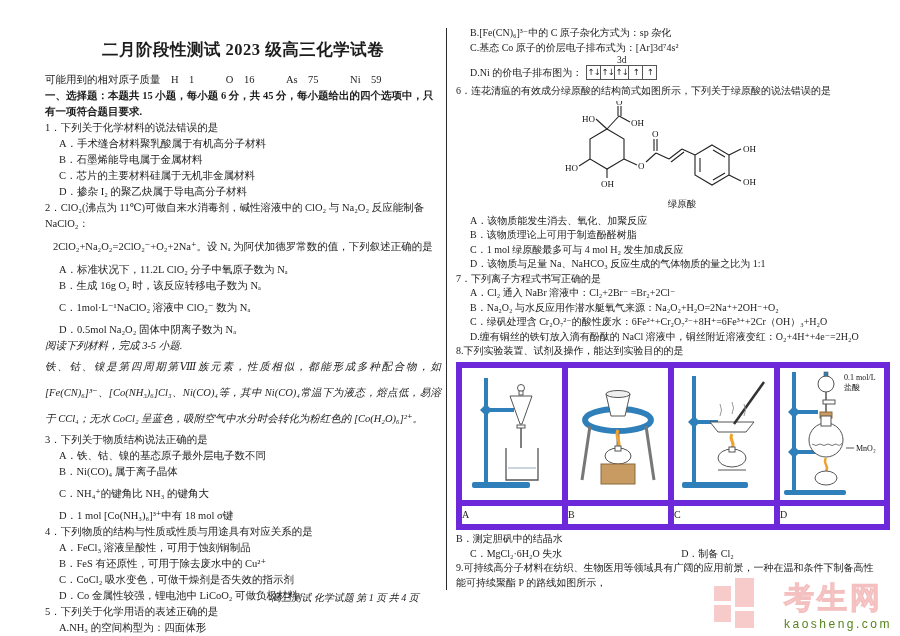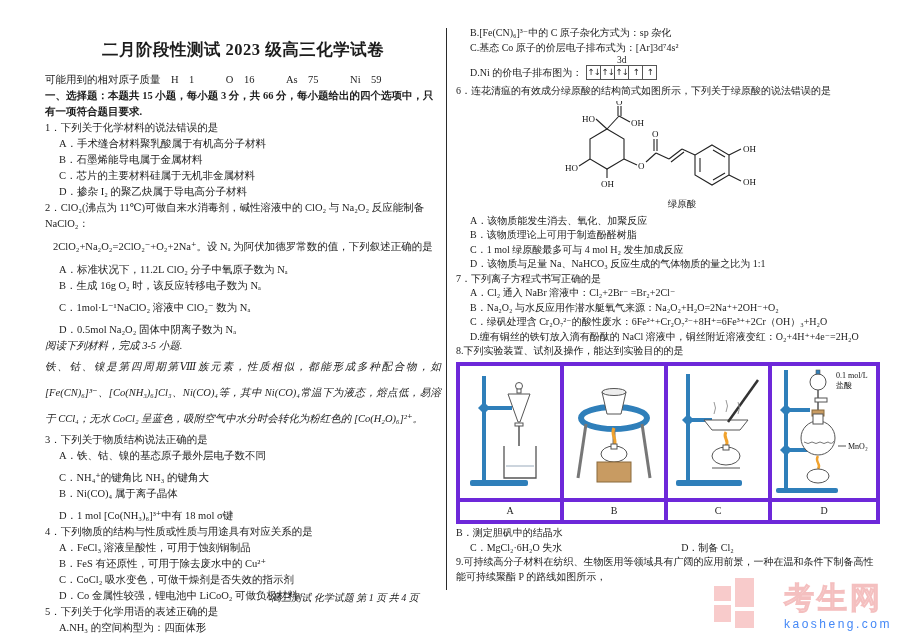--- a/index.html
+++ b/index.html
@@ -25,69 +25,69 @@
   .orb-boxes{display:inline-flex;border:1px solid #555;}
   .orb-box{display:inline-block;width:13px;height:13px;border-right:1px solid #555;
            font-size:8.5px;line-height:13px;text-align:center;letter-spacing:-1px;
            font-family:"DejaVu Sans",sans-serif;}
   .orb-box:last-child{border-right:none;}
   
   .structure-wrap{margin:2px 0 2px 96px;}
   .struct-caption{font-size:9.5px;text-align:center;width:260px;margin-top:-4px;}
   
   table.appa{border-collapse:collapse;margin:3px 0 2px 0;}
-  table.appa td{border:4px solid #6d28d9;padding:0;text-align:center;vertical-align:middle;}
+  table.appa td{border:6px solid #6d28d9;padding:0;vertical-align:middle;}
   td.img-cell{width:104px;height:132px;}
   td.lbl-cell{height:18px;font-size:10px;}
   .q8opts{display:flex;}
   .q8opts .o1{width:52%;padding-left:14px;}
   .q8opts .o2{width:48%;}
   
   .footer{position:absolute;left:0;right:210px;top:591px;text-align:center;font-size:10px;color:#222;font-style:italic;}
   .watermark{position:absolute;right:8px;bottom:0px;display:flex;align-items:center;opacity:.95;}
   .wm-logo{position:relative;width:60px;height:58px;margin-right:10px;}
   .wm-logo div{position:absolute;background:#f8c9c9;}
   .wm-text{color:#fbe3e3;-webkit-text-stroke:1px #f4bcbc;font-size:30px;font-weight:bold;
            line-height:30px;letter-spacing:3px;font-family:"Liberation Sans",sans-serif;}
-  .wm-domain{color:#3b82f6;font-size:12px;letter-spacing:2.5px;margin-top:4px;
+  .wm-domain{color:#4d7c0f;font-size:12px;letter-spacing:2.5px;margin-top:4px;
              font-family:"Liberation Sans",sans-serif;}
   svg text{font-family:"Liberation Serif","DejaVu Serif",serif;}
 </style>
 </head>
 <body>
 
 <div class="page">
   <div class="divider"></div>
 
   <div class="col col-left">
     <div class="title">二月阶段性测试 2023 级高三化学试卷</div>
 
     <div class="line">可能用到的相对原子质量　H　1　　　O　16　　　As　75　　　Ni　59</div>
-    <div class="line bold">一、选择题：本题共 15 小题，每小题 3 分，共 66 分，每小题给出的四个选项中，只有一项符合题目要求.</div>
+    <div class="line bold">一、选择题：本题共 15 小题，每小题 6 分，共 45 分，每小题给出的四个选项中，只有一项符合题目要求.</div>
 
     <div class="line">1．下列关于化学材料的说法错误的是</div>
     <div class="line opt">A．手术缝合材料聚乳酸属于有机高分子材料</div>
     <div class="line opt">B．石墨烯能导电属于金属材料</div>
     <div class="line opt">C．芯片的主要材料硅属于无机非金属材料</div>
     <div class="line opt">D．掺杂 I₂ 的聚乙炔属于导电高分子材料</div>
 
     <div class="line">2．ClO₂(沸点为 11℃)可做自来水消毒剂，碱性溶液中的 ClO₂ 与 Na₂O₂ 反应能制备 NaClO₂：</div>
     <div class="line eqline">2ClO₂+Na₂O₂=2ClO₂⁻+O₂+2Na⁺。设 Nₐ 为阿伏加德罗常数的值，下列叙述正确的是</div>
     <div class="line opt">A．标准状况下，11.2L ClO₂ 分子中氧原子数为 Nₐ</div>
     <div class="line opt">B．生成 16g O₂ 时，该反应转移电子数为 Nₐ</div>
     <div class="line opt sp6">C．1mol·L⁻¹NaClO₂ 溶液中 ClO₂⁻ 数为 Nₐ</div>
     <div class="line opt sp6">D．0.5mol Na₂O₂ 固体中阴离子数为 Nₐ</div>
 
     <div class="line kai">阅读下列材料，完成 3-5 小题.</div>
     <div class="line kai just">铁、钴、镍是第四周期第Ⅷ族元素，性质相似，都能形成多种配合物，如[Fe(CN)₆]³⁻、[Co(NH₃)₆]Cl₃、Ni(CO)₄等，其中 Ni(CO)₄常温下为液态，熔点低，易溶于 CCl₄；无水 CoCl₂ 呈蓝色，吸附空气中水分时会转化为粉红色的 [Co(H₂O)₆]²⁺。</div>
 
     <div class="line">3．下列关于物质结构说法正确的是</div>
     <div class="line opt">A．铁、钴、镍的基态原子最外层电子数不同</div>
+    <div class="line opt">B．Ni(CO)₄ 属于离子晶体</div>
     <div class="line opt sp6">C．NH₄⁺的键角比 NH₃ 的键角大</div>
-    <div class="line opt">B．Ni(CO)₄ 属于离子晶体</div>
     <div class="line opt sp6">D．1 mol [Co(NH₃)₆]³⁺中有 18 mol σ键</div>
 
     <div class="line">4．下列物质的结构与性质或性质与用途具有对应关系的是</div>
     <div class="line opt">A．FeCl₃ 溶液呈酸性，可用于蚀刻铜制品</div>
     <div class="line opt">B．FeS 有还原性，可用于除去废水中的 Cu²⁺</div>
     <div class="line opt">C．CoCl₂ 吸水变色，可做干燥剂是否失效的指示剂</div>
     <div class="line opt">D．Co 金属性较强，锂电池中 LiCoO₂ 可做负极材料</div>
 
     <div class="line">5．下列关于化学用语的表述正确的是</div>
     <div class="line opt">A.NH₃ 的空间构型为：四面体形</div>

